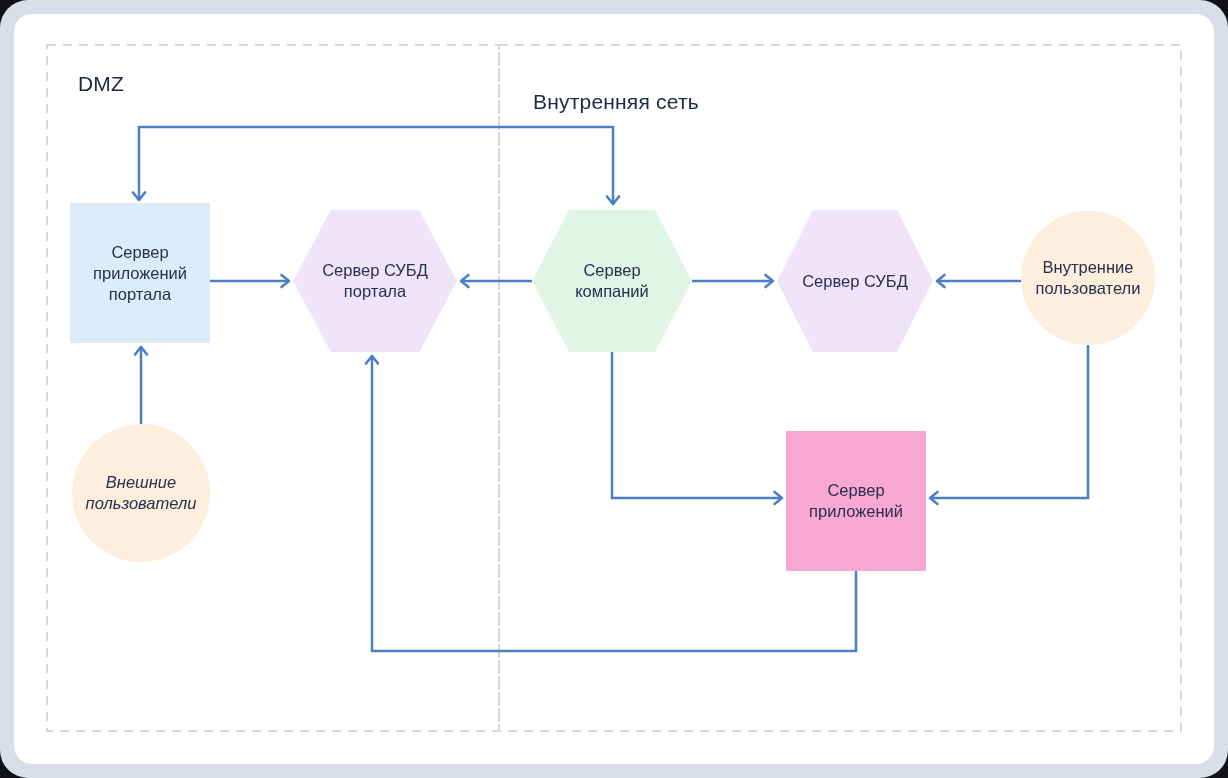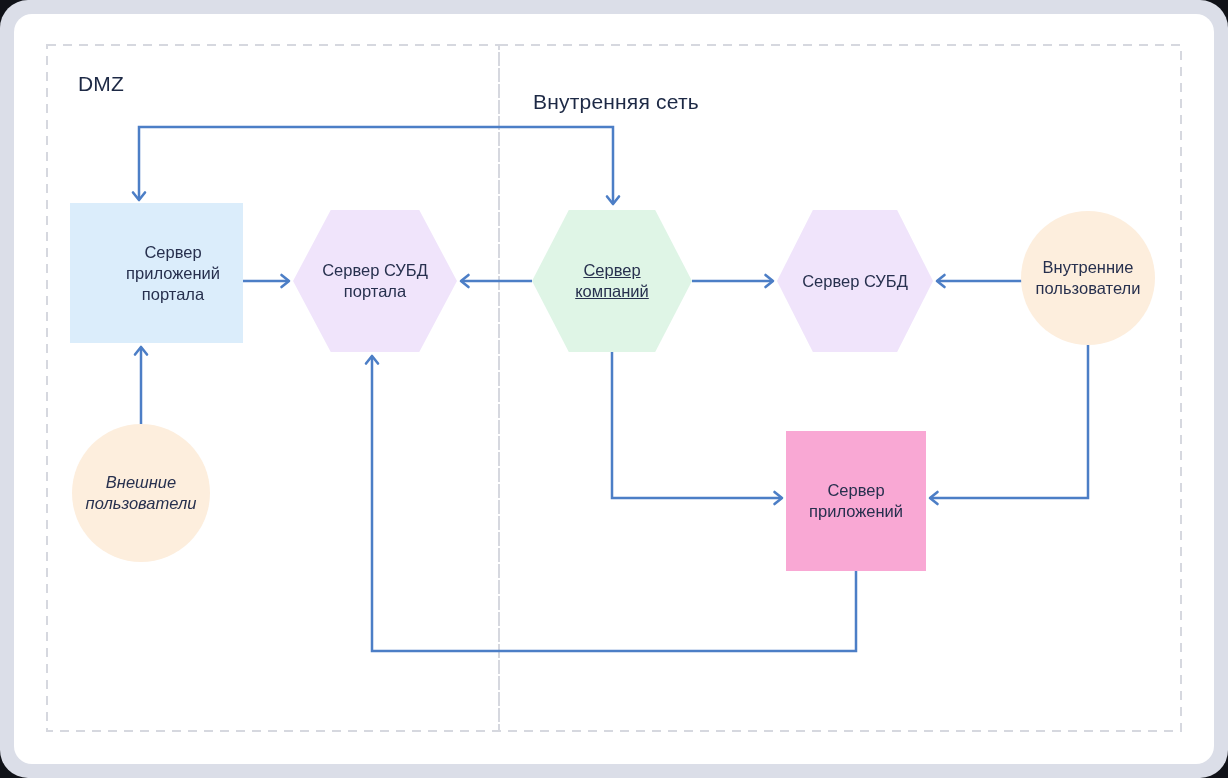--- a/index.html
+++ b/index.html
@@ -73,29 +73,29 @@
     <path d="M141,426 L141,347" marker-end="url(#arrow)"></path>
     <path d="M612,352 L612,498 L782,498" marker-end="url(#arrow)"></path>
     <path d="M1088,345 L1088,498 L930,498" marker-end="url(#arrow)"></path>
     <path d="M856,571 L856,651 L372,651 L372,356" marker-end="url(#arrow)"></path>
   </g>
 </svg>
 
 <div class="zone-label dmz">DMZ</div>
 <div class="zone-label internal">Внутренняя сеть</div>
 
-<div class="node square n-portal-app" style="background: rgb(219, 237, 251); padding-left: 33px;">
+<div class="node square n-portal-app" style="background: rgb(219, 237, 251);">
   <span class="lbl">Сервер приложений портала</span>
 </div>
 
 <div class="node hexagon n-portal-db" style="background: rgb(240, 228, 251);">
   <span class="lbl">Сервер СУБД портала</span>
 </div>
 
-<div class="node hexagon n-companies" style="background: rgb(223, 245, 230); text-decoration: underline;">
+<div class="node hexagon n-companies" style="background: rgb(223, 245, 230);">
   <span class="lbl">Сервер компаний</span>
 </div>
 
 <div class="node hexagon n-db" style="background: rgb(240, 228, 251);">
   <span class="lbl">Сервер СУБД</span>
 </div>
 
 <div class="node circle n-int-users" style="background: rgb(253, 238, 221);">
   <span class="lbl">Внутренние пользователи</span>
 </div>

